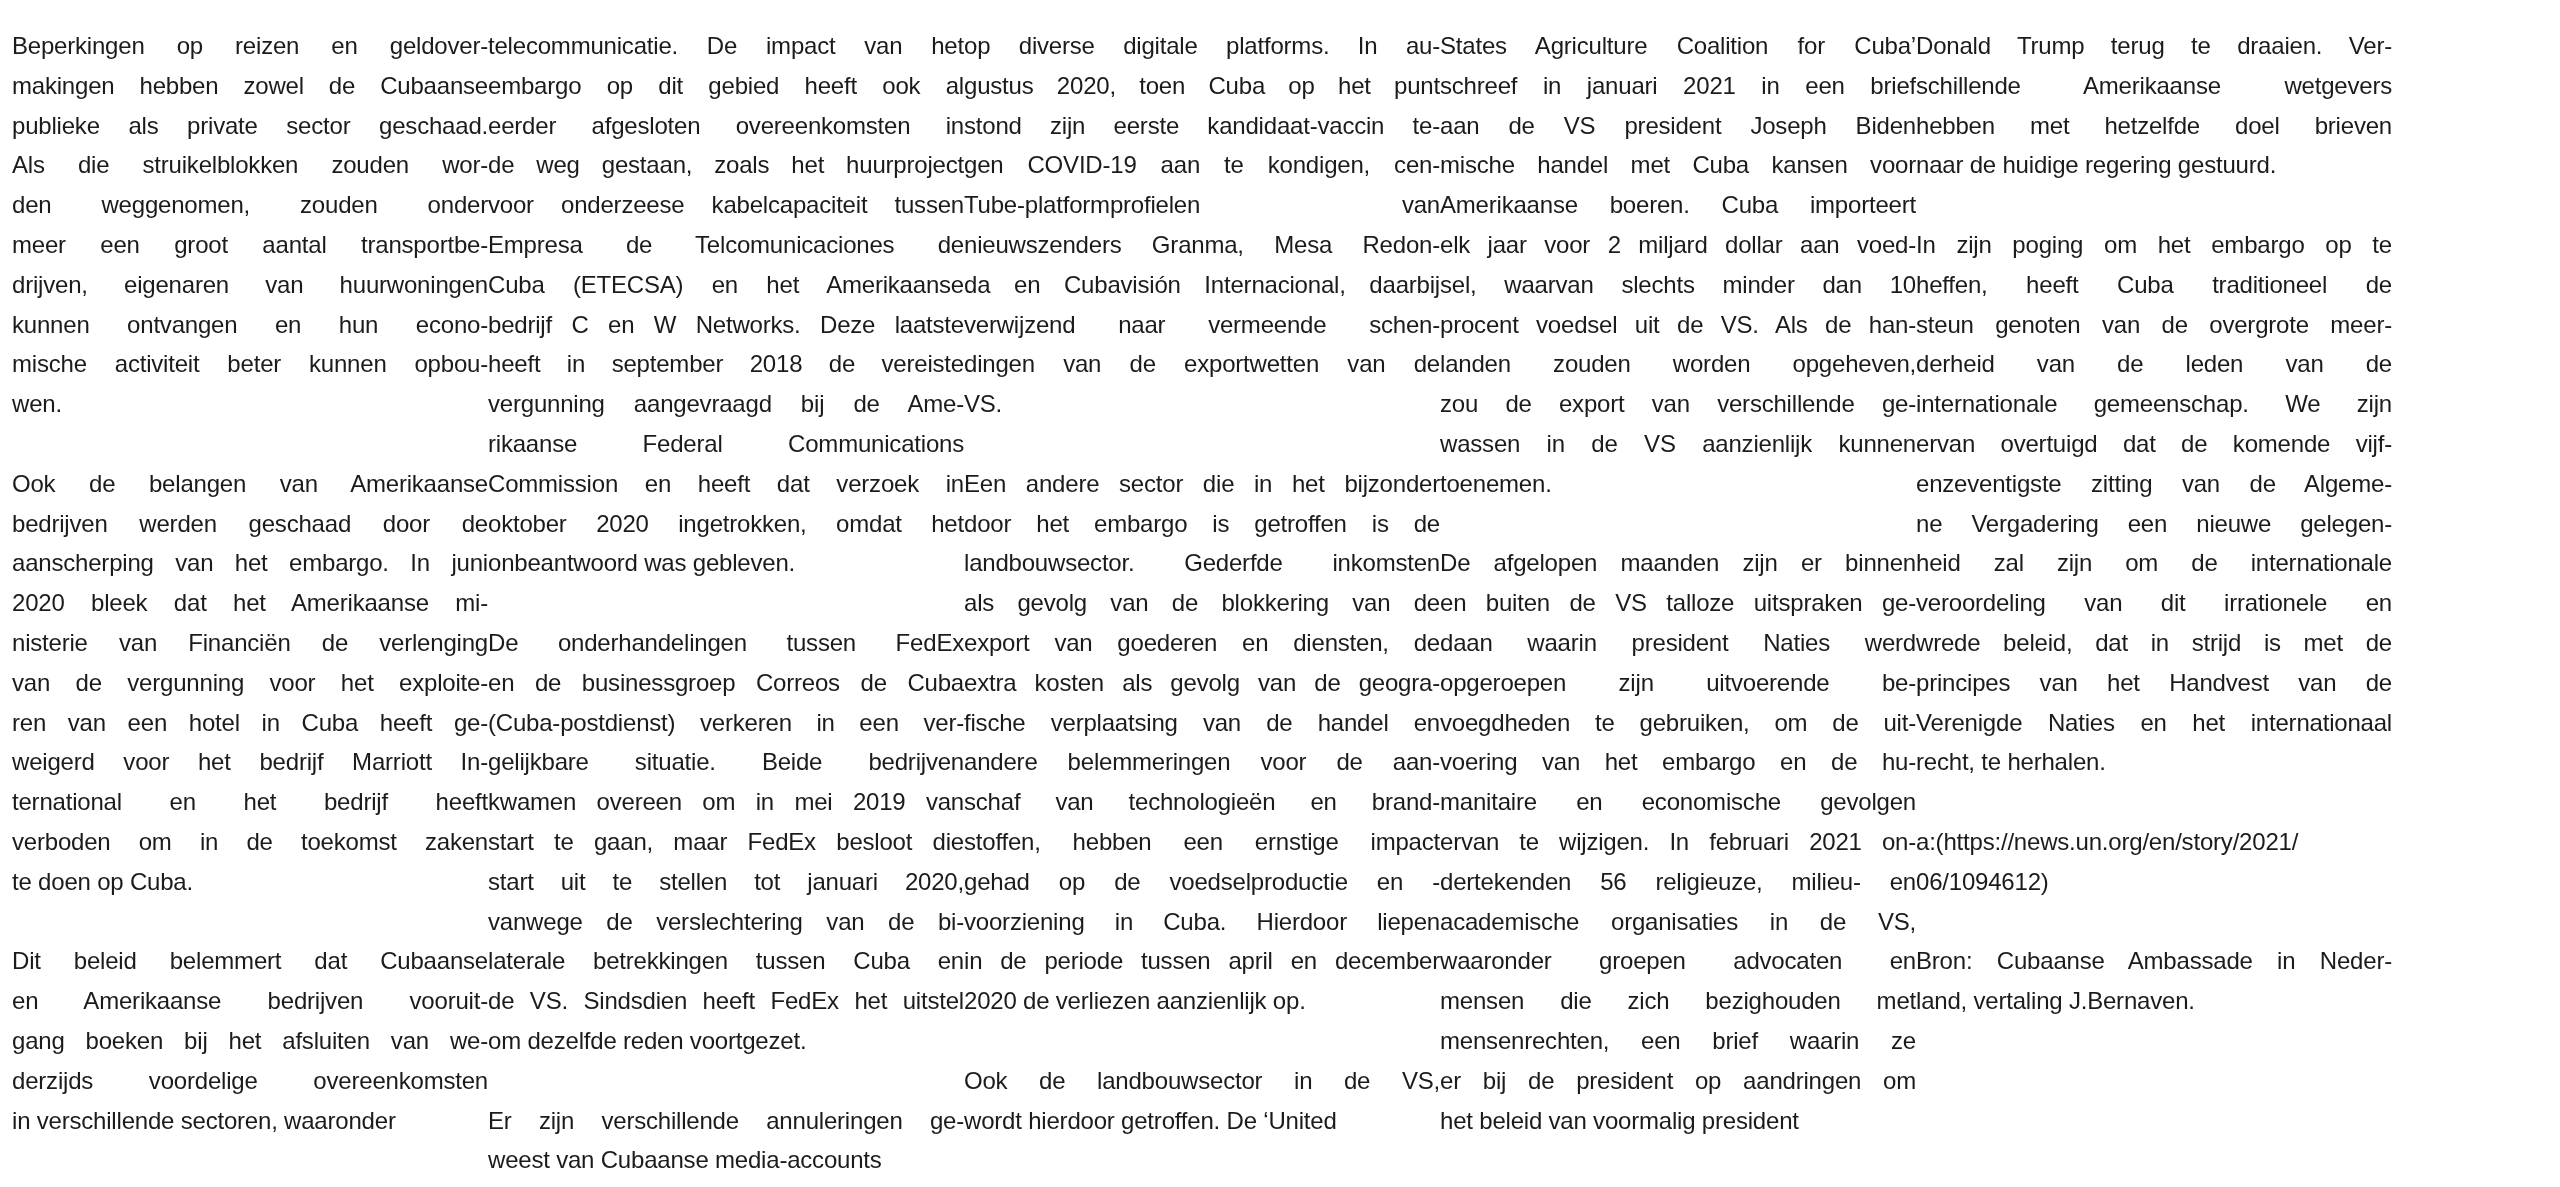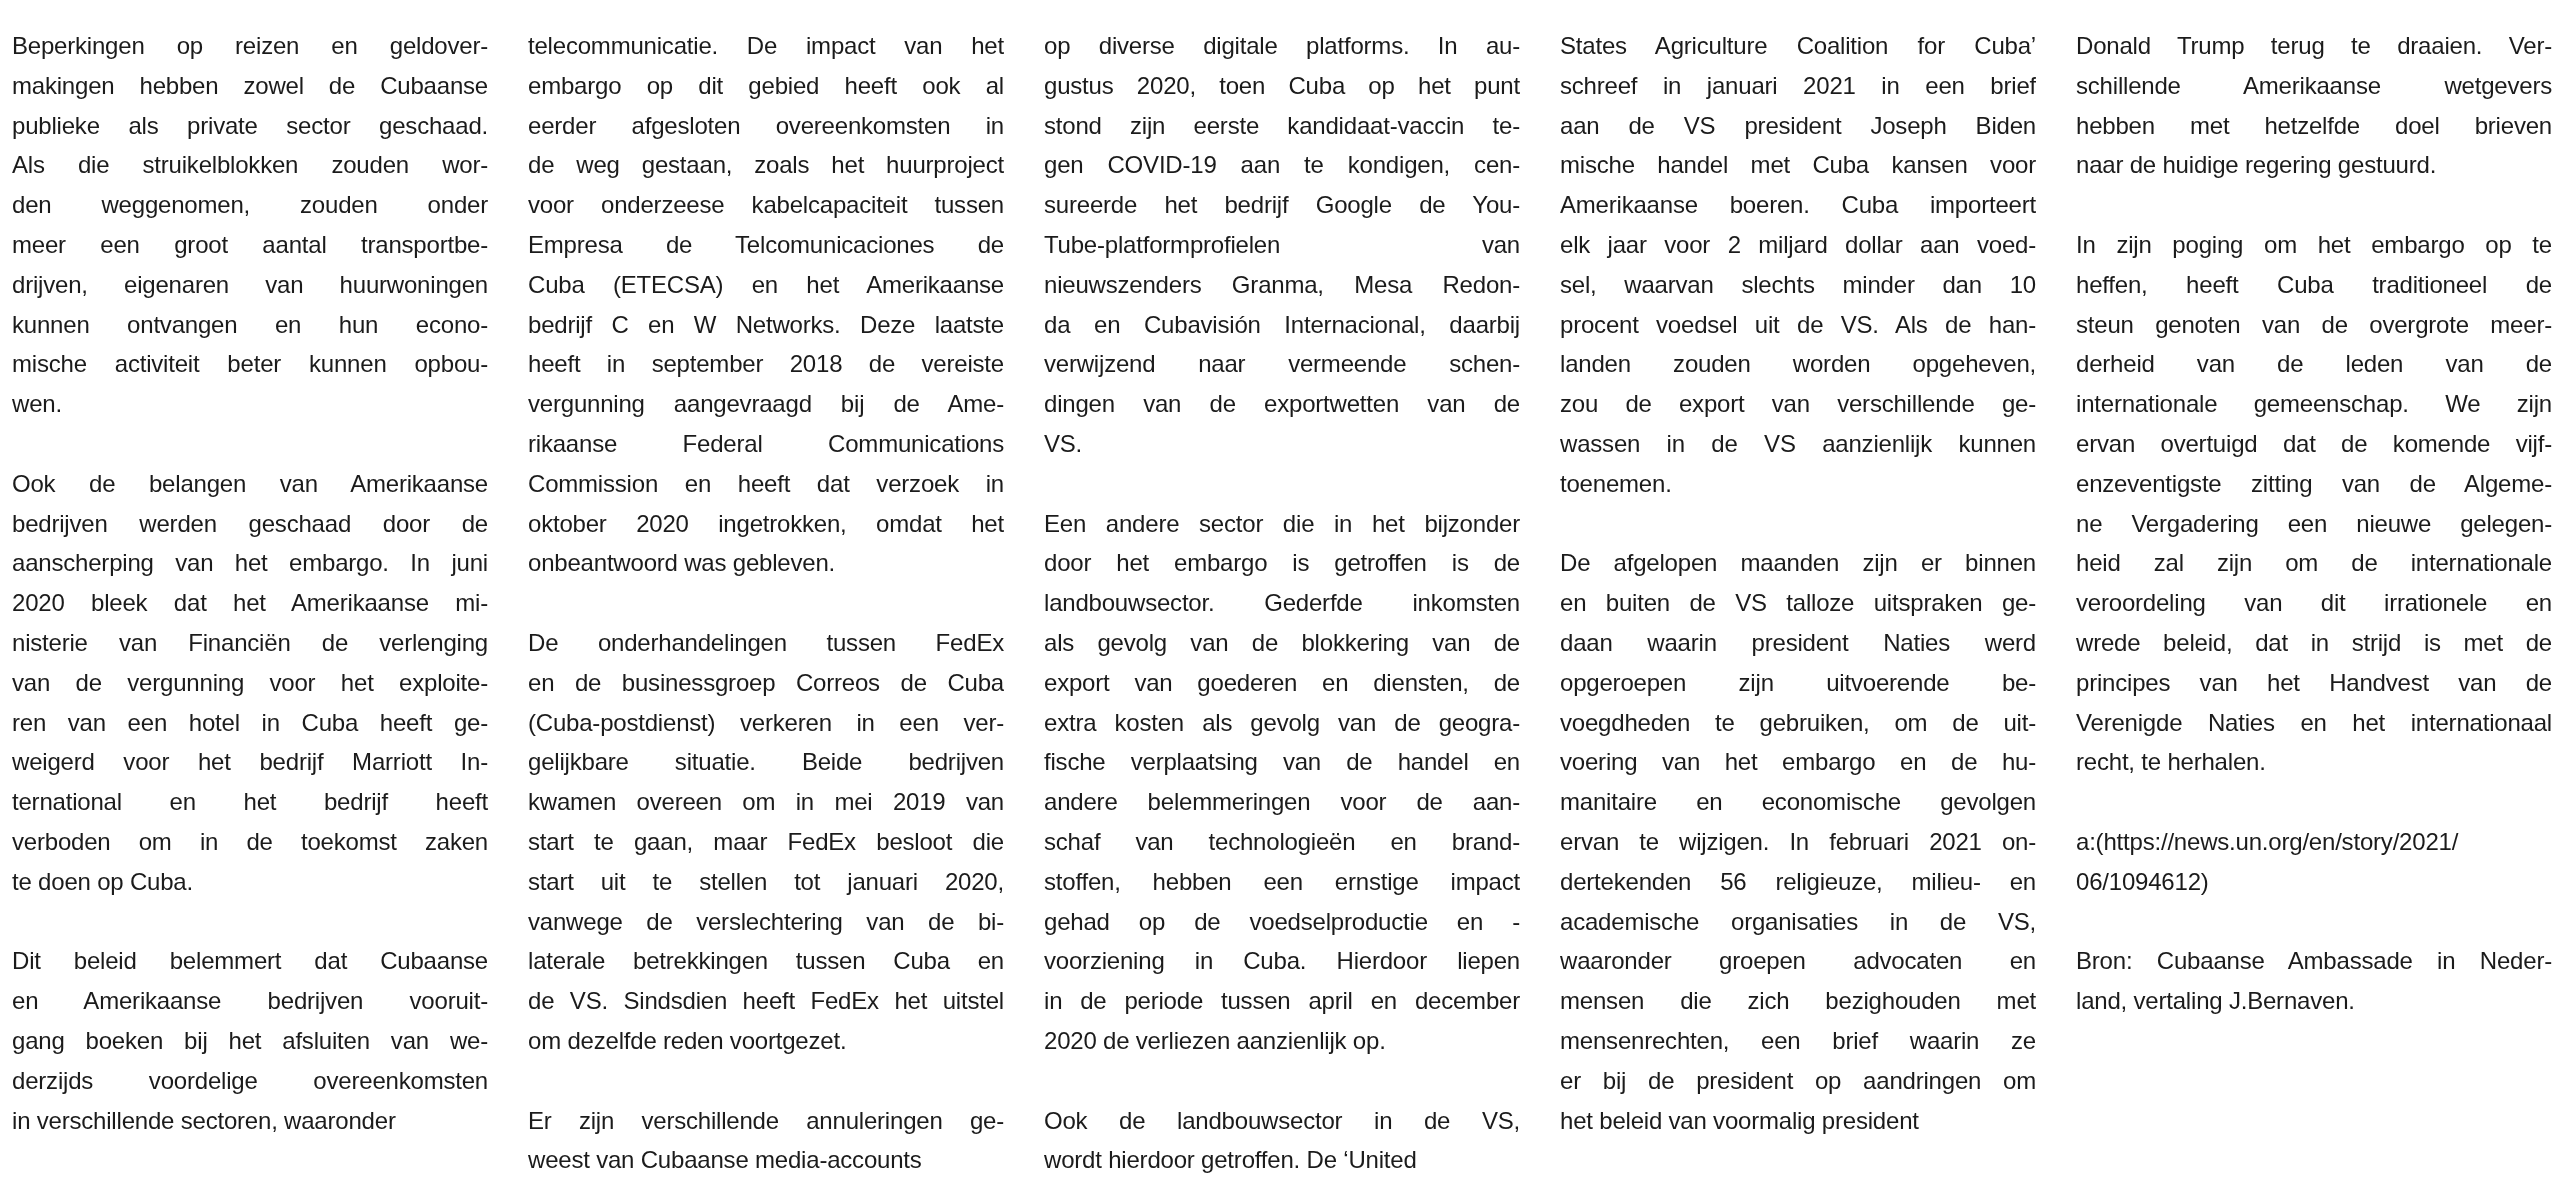--- a/index.html
+++ b/index.html
@@ -14,21 +14,20 @@
   }
   .page {
     width: 2560px;
     height: 1187px;
     box-sizing: border-box;
     padding: 26px 8px 0 12px;
     background: #ffffff;
   }
   .columns {
     display: flex;
-    gap: 40px;
   }
   .column {
     flex: 0 0 476px;
     width: 476px;
   }
   .paragraph {
     margin-bottom: 39.8px;
   }
   .paragraph:last-child {
     margin-bottom: 0;
@@ -122,21 +121,20 @@
           <div class="line">Er zijn verschillende annuleringen ge-</div>
           <div class="line end">weest van Cubaanse media-accounts</div>
         </div>
       </div>
       <div class="column">
         <div class="paragraph">
           <div class="line">op diverse digitale platforms. In au-</div>
           <div class="line">gustus 2020, toen Cuba op het punt</div>
           <div class="line">stond zijn eerste kandidaat-vaccin te-</div>
           <div class="line">gen COVID-19 aan te kondigen, cen-</div>
-          <div class="line">sureerde het bedrijf Google de You-</div>
           <div class="line">Tube-platformprofielen van</div>
           <div class="line">nieuwszenders Granma, Mesa Redon-</div>
           <div class="line">da en Cubavisión Internacional, daarbij</div>
           <div class="line">verwijzend naar vermeende schen-</div>
           <div class="line">dingen van de exportwetten van de</div>
           <div class="line end">VS.</div>
         </div>
         <div class="paragraph">
           <div class="line">Een andere sector die in het bijzonder</div>
           <div class="line">door het embargo is getroffen is de</div>

